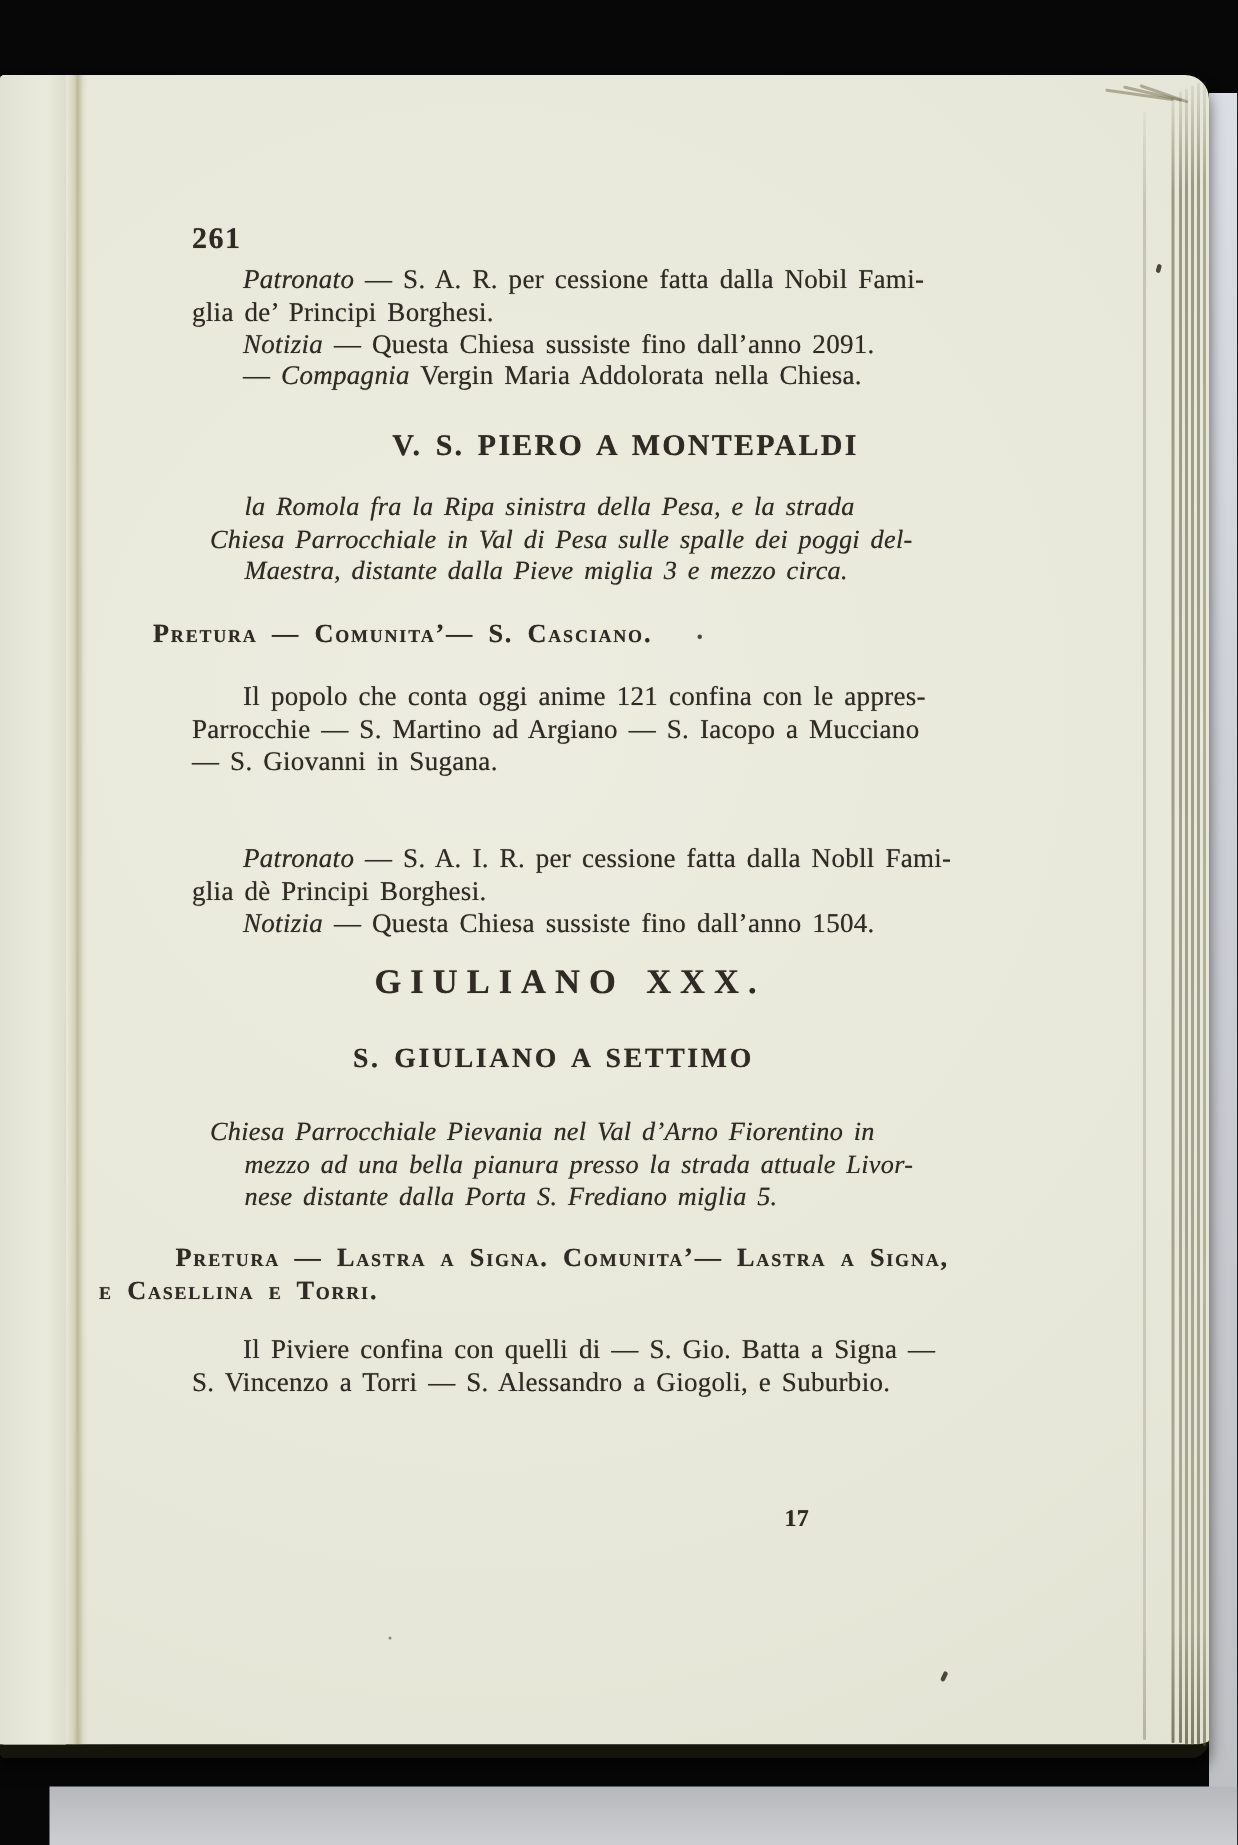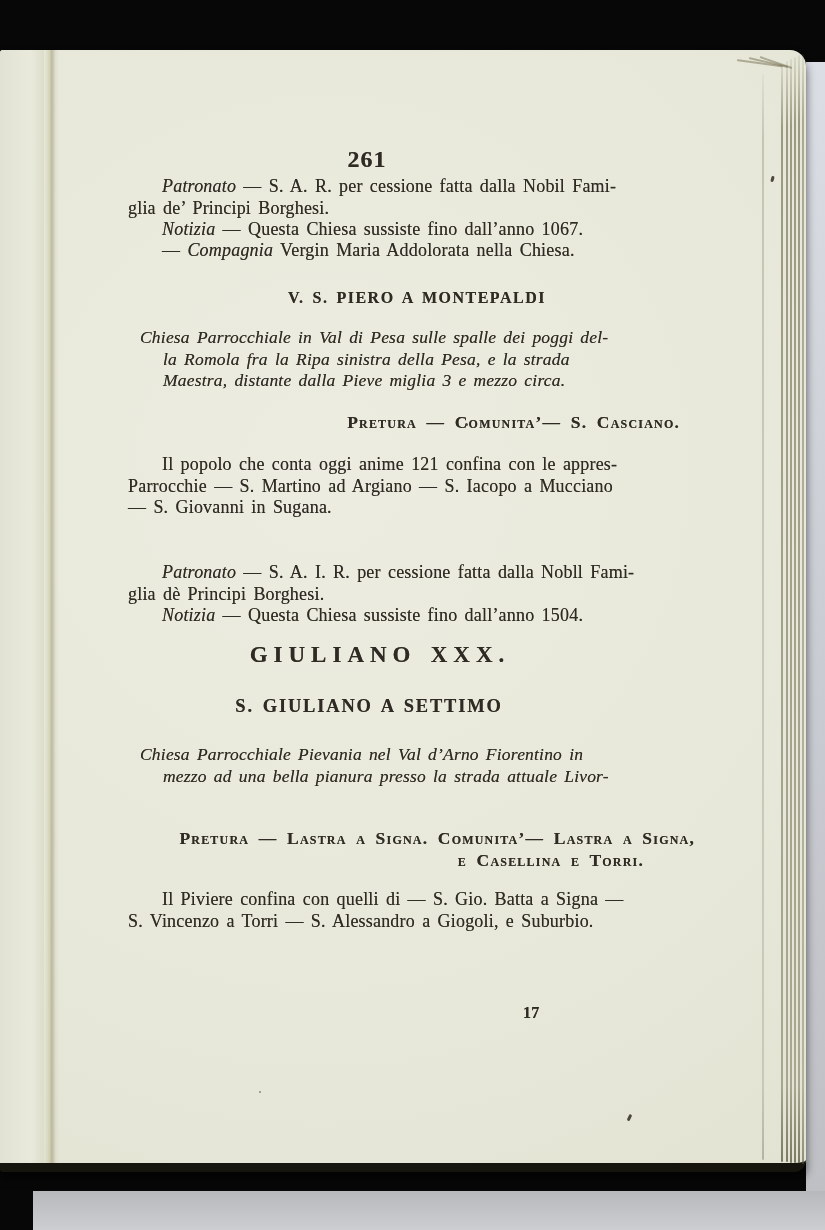--- a/index.html
+++ b/index.html
@@ -43,26 +43,26 @@
   .f1 { left:737px; top:9px; width:46px; transform:rotate(8deg); }
   .f2 { left:749px; top:7px; width:40px; transform:rotate(13deg); }
   .f3 { left:760px; top:6px; width:34px; transform:rotate(19deg); }
   
   .text-layer { position:absolute; inset:0; text-shadow:0 0 .5px rgba(47,43,36,.65); }
   .blk { position:absolute; left:128px; width:578px;
     font-size:18px; line-height:21.5px; letter-spacing:.2px; word-spacing:2.5px; }
   .line { white-space:nowrap; height:21.5px; }
   .ind  { padding-left:34px; }
   .it   { font-style:italic; }
-  .pageno { text-align:center; padding-right:100px; font-weight:700; font-size:24px; letter-spacing:1px; }
-  .h1 { text-align:center; font-weight:700; font-size:16px; letter-spacing:1.5px; white-space:nowrap; }
+  .pageno { text-align:left; padding-right:100px; font-weight:700; font-size:20px; letter-spacing:1px; }
+  .h1 { text-align:center; font-weight:700; font-size:20px; letter-spacing:1.5px; white-space:nowrap; }
   .h-piviere  { text-align:center; font-weight:700; font-size:23px; letter-spacing:6px; white-space:nowrap; }
   .h-giuliano { text-align:center; font-weight:700; font-size:18.5px; letter-spacing:1.8px; white-space:nowrap; }
   .sc { font-variant:small-caps; font-weight:600; letter-spacing:1.2px; word-spacing:4px;
-    font-size:17.5px; text-align:right; white-space:nowrap; }
+    font-size:17.5px; text-align:left; white-space:nowrap; }
   .desc { font-style:italic; font-size:17.5px; }
   .desc .l1 { margin-left:12px; }
   .desc .lw { margin-left:35px; }
   .sig { font-weight:700; font-size:16px; left:523px; width:auto; }
   
   .speck { position:absolute; background:#4c473c; border-radius:50%; }
   .s1 { left:465px; top:423px; width:3px; height:3px; }
   .s2 { left:771px; top:176px; width:3px; height:6px; border-radius:2px; transform:rotate(15deg); }
   .s3 { left:628px; top:1114px; width:2.5px; height:7px; border-radius:2px; transform:rotate(25deg); }
   .s4 { left:259px; top:1091px; width:2px; height:2px; opacity:.6; }
@@ -93,32 +93,32 @@
   <div class="text-layer">
 
     <div class="blk pageno" style="top:149px">261</div>
 
     <div class="blk" style="top:176px">
       <div class="line ind"><span class="it">Patronato</span><span> — S. A. R. per cessione fatta dalla Nobil Fami-</span></div>
       <div class="line">glia de’ Principi Borghesi.</div>
     </div>
 
     <div class="blk" style="top:219px">
-      <div class="line ind"><span class="it">Notizia</span><span> — Questa Chiesa sussiste fino dall’anno 1067.</span></div>
+      <div class="line ind"><span class="it">Notizia</span><span> — Questa Chiesa sussiste fino dall’anno 2091.</span></div>
     </div>
 
     <div class="blk" style="top:240px">
       <div class="line ind"><span>— </span><span class="it">Compagnia</span><span> Vergin Maria Addolorata nella Chiesa.</span></div>
     </div>
 
     <div class="blk h1" style="top:287px">V. S. PIERO A MONTEPALDI</div>
 
     <div class="blk desc" style="top:327px">
+      <div class="line lw">la Romola fra la Ripa sinistra della Pesa, e la strada</div>
       <div class="line l1">Chiesa Parrocchiale in Val di Pesa sulle spalle dei poggi del-</div>
-      <div class="line lw">la Romola fra la Ripa sinistra della Pesa, e la strada</div>
       <div class="line lw">Maestra, distante dalla Pieve miglia 3 e mezzo circa.</div>
     </div>
 
     <div class="blk sc" style="top:412px; transform:translateX(-26px)">Pretura — Comunita’— S. Casciano.</div>
 
     <div class="blk" style="top:454px">
       <div class="line ind">Il popolo che conta oggi anime 121 confina con le appres-</div>
       <div class="line">Parrocchie — S. Martino ad Argiano — S. Iacopo a Mucciano</div>
       <div class="line">— S. Giovanni in Sugana.</div>
     </div>
@@ -133,20 +133,21 @@
       <div class="line ind"><span class="it">Notizia</span><span> — Questa Chiesa sussiste fino dall’anno 1504.</span></div>
     </div>
 
     <div class="blk h-piviere" style="top:644px; transform:translateX(-37px)">GIULIANO XXX.</div>
 
     <div class="blk h-giuliano" style="top:696px; transform:translateX(-48px)">S. GIULIANO A SETTIMO</div>
 
     <div class="blk desc" style="top:744px">
       <div class="line l1">Chiesa Parrocchiale Pievania nel Val d’Arno Fiorentino in</div>
       <div class="line lw">mezzo ad una bella pianura presso la strada attuale Livor-</div>
+      <div class="line lw">nese distante dalla Porta S. Frediano miglia 5.</div>
     </div>
 
     <div class="blk" style="top:828px">
       <div class="line sc" style="transform:translateX(-11px)">Pretura — Lastra a Signa. Comunita’— Lastra a Signa,</div>
       <div class="line sc" style="transform:translateX(-62px)">e Casellina e Torri.</div>
     </div>
 
     <div class="blk" style="top:889px">
       <div class="line ind">Il Piviere confina con quelli di — S. Gio. Batta a Signa —</div>
       <div class="line">S. Vincenzo a Torri — S. Alessandro a Giogoli, e Suburbio.</div>

